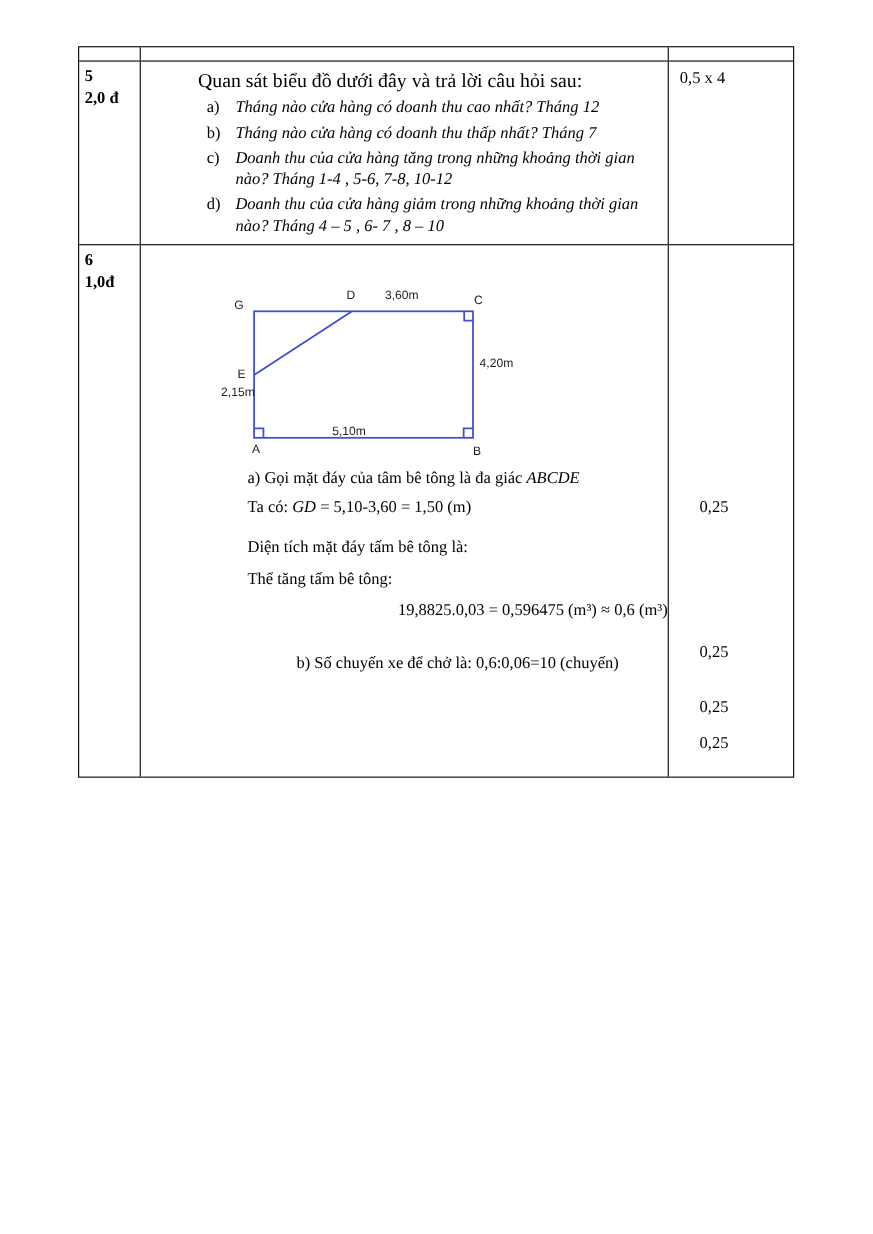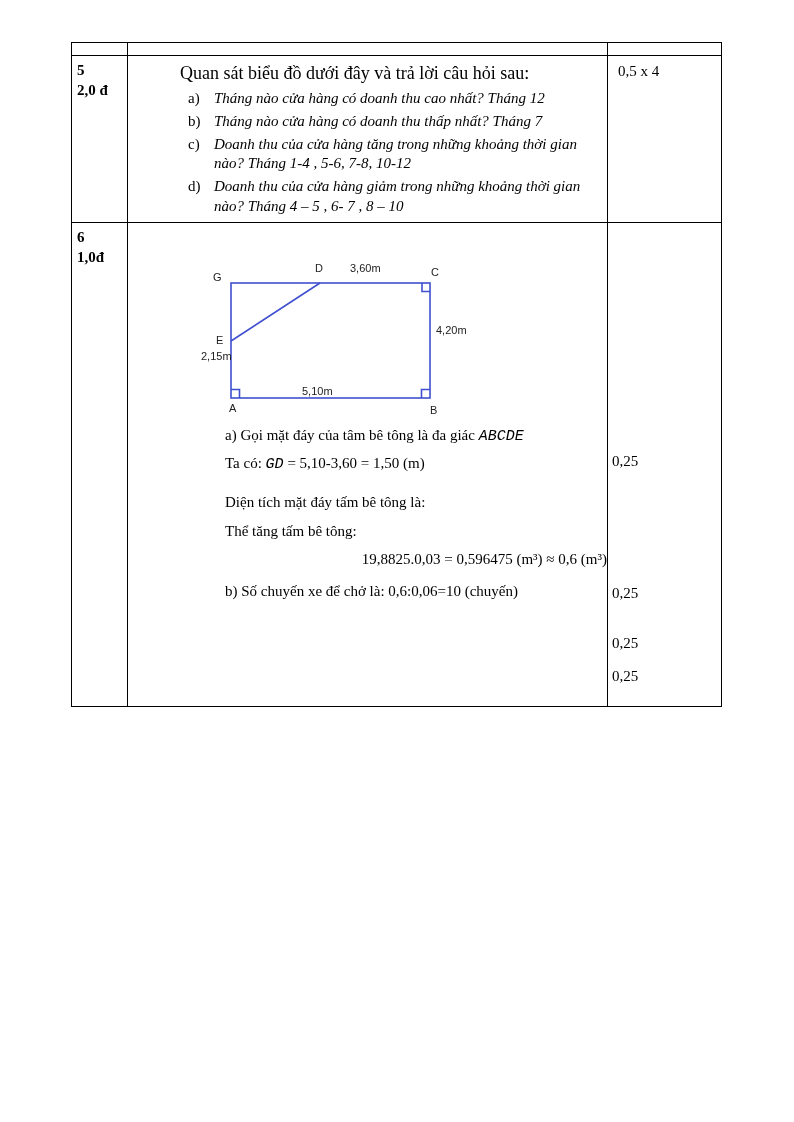--- a/index.html
+++ b/index.html
@@ -32,35 +32,35 @@
   .q5-item .lbl { width:26px; flex:none; }
   .q5-item .txt { width:388px;font-style:italic; }
   .q5-score { padding:7px 0 0 10px; }
 
   
   .figure { display:block; margin:36px 0 0 72px; }
 
   
   .solution { padding-left:97px; font-size:15px; line-height:20px; }
   .sol-line { white-space:nowrap; }
-  .mvar { font-style:italic;font-family:Liberation Mono, monospace; }
+  .mvar { font-style:italic; }
   .m-a   { margin-top:6px; }
   .m-gd  { margin-top:6px; }
   .m-ge  { margin-top:15px; margin-left:10px; }
   .m-dt  { margin-top:17px; }
   .m-eq  { margin-top:14px; height:36px; line-height:36px; }
   .m-tt  { margin-top:9px; }
   .m-vol { margin-top:8px;text-align:right; }
-  .m-b   { margin-top:12px; }
+  .m-b   { margin-top:28px;text-align:center; }
 
   .frac { display:inline-block; vertical-align:middle; text-align:center; font-size:13px; line-height:1.15; margin:0 3px; }
   .frac .num { display:block; border-bottom:1px solid #000; padding:0 3px; }
   .frac .den { display:block; }
 
-  .q6-score-item { position:absolute; left:4px; }
+  .q6-score-item { position:absolute; left:28px; }
   .q6-score-0 { top:230px; }
   .q6-score-1 { top:362px; }
   .q6-score-2 { top:412px; }
   .q6-score-3 { top:445px; }
 </style>
 </head>
 <body>
 
 <div class="page">
   <div class="exam-table">

